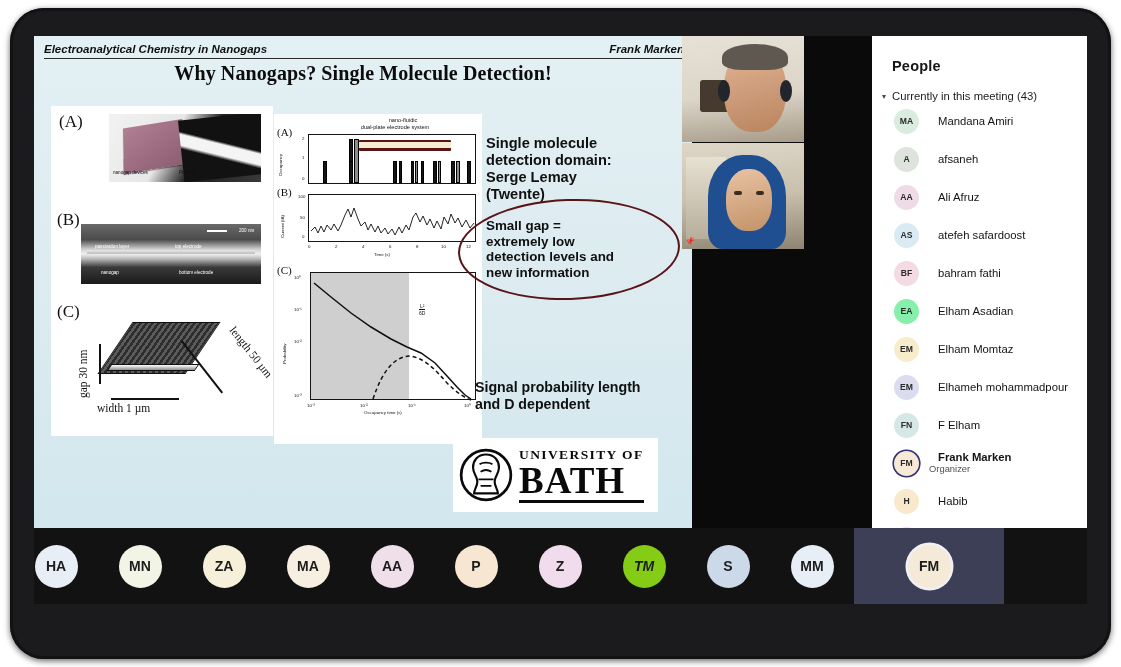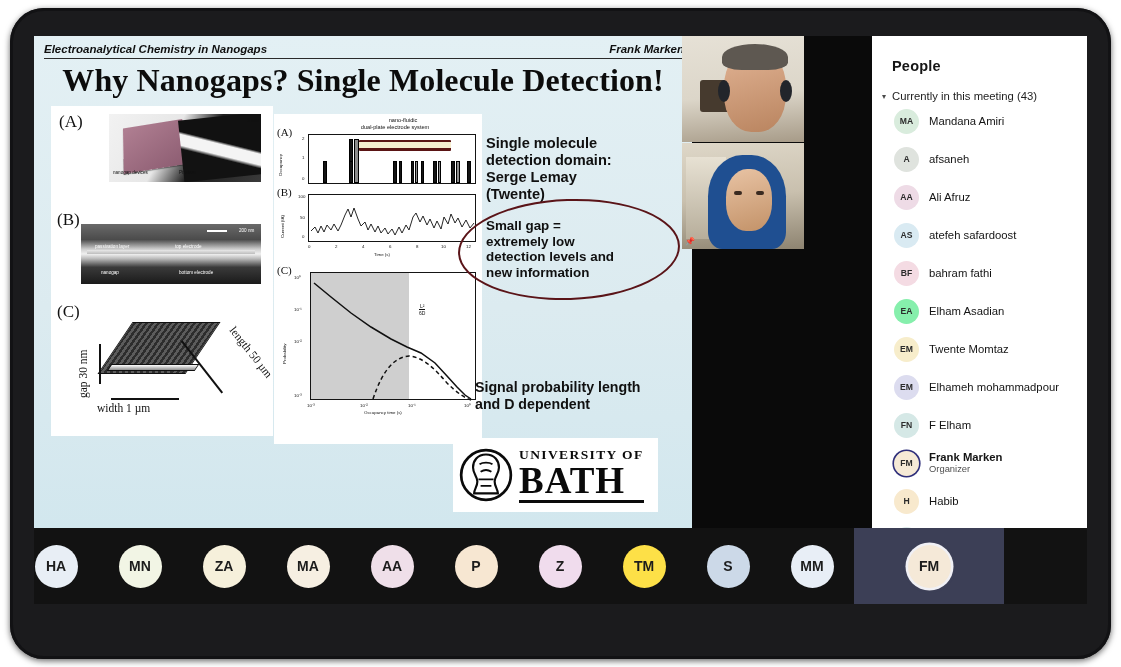--- a/index.html
+++ b/index.html
@@ -44,21 +44,21 @@
     padding-bottom: 1px;
   }
   .slide-topbar span {
     font-style: italic; font-weight: bold; font-size: 11.5px; color: #101010;
     font-family: "Liberation Sans", sans-serif; white-space: nowrap;
   }
   .slide-title {
     position: absolute; left: 0; right: 0; top: 26px;
     text-align: center;
     font-family: "Liberation Serif", serif;
-    font-weight: bold; font-size: 32px; color: #0c0c0c;
+    font-weight: bold; font-size: 20px; color: #0c0c0c;
     letter-spacing: .1px;
   }
 
   
   .fig-left {
     position: absolute; left: 17px; top: 70px;
     width: 222px; height: 330px;
     background: #ffffff;
   }
   .fig-right {
@@ -152,21 +152,21 @@
   #section-caret { font-size:8px; color:#4a4a4a; }
   #section-label { font-size:11.3px; color:#1d1d1d; }
   .person-row { display:flex; align-items:center; gap:10px; padding:6.5px 0 6.5px 22px; }
   .avatar {
     width:25px; height:25px; border-radius:50%; flex:0 0 auto;
     display:flex; align-items:center; justify-content:center;
     font-size:8.6px; font-weight:bold; color:#2b2b2b;
   }
   .avatar.ring { box-shadow: 0 0 0 1.6px #2f2f7a; }
   .person-names { display:flex; flex-direction:column; line-height:1.15; }
-  .person-name { font-size:11.3px; color:#141414; white-space:nowrap; }
+  .person-name { font-size:11.3px; color:#141414; white-space:nowrap;margin-left:9px; }
   .person-name.bold { font-weight:bold; }
   .person-role { font-size:9.4px; color:#4f4f4f; }
 
   
   #filmstrip {
     position:absolute; left:0; bottom:0; width:1053px; height:76px;
     background:#121212;
   }
   .strip-tile {
     position:absolute; top:0; width:84px; height:76px;
@@ -405,21 +405,21 @@
           </div>
           <div class="person-row">
             <div class="avatar" style="background: #86efac;">EA</div>
             <div class="person-names">
               <div class="person-name">Elham Asadian</div>
             </div>
           </div>
           <div class="person-row">
             <div class="avatar" style="background: rgb(247, 237, 203);">EM</div>
             <div class="person-names">
-              <div class="person-name">Twente Momtaz</div>
+              <div class="person-name">Elham Momtaz</div>
             </div>
           </div>
           <div class="person-row">
             <div class="avatar" style="background: rgb(220, 220, 239);">EM</div>
             <div class="person-names">
               <div class="person-name">Elhameh mohammadpour</div>
             </div>
           </div>
           <div class="person-row">
             <div class="avatar" style="background: rgb(213, 232, 230);">FN</div>
@@ -466,21 +466,21 @@
         <div class="strip-tile" style="left: 316px;">
           <div class="strip-av" style="background: rgb(239, 223, 233);">AA</div>
         </div>
         <div class="strip-tile" style="left: 400px;">
           <div class="strip-av" style="background: rgb(247, 231, 210);">P</div>
         </div>
         <div class="strip-tile" style="left: 484px;">
           <div class="strip-av" style="background: rgb(240, 220, 237);">Z</div>
         </div>
         <div class="strip-tile" style="left: 568px;">
-          <div class="strip-av" style="background: #fde047;">TM</div>
+          <div class="strip-av" style="background: #84cc16; font-style: italic;">TM</div>
         </div>
         <div class="strip-tile" style="left: 652px;">
           <div class="strip-av" style="background: rgb(204, 217, 232);">S</div>
         </div>
         <div class="strip-tile" style="left: 736px;">
           <div class="strip-av" style="background: rgb(232, 238, 246);">MM</div>
         </div>
         <div class="strip-tile active" style="left: 820px;">
           <div class="strip-av ring" style="background: rgb(245, 233, 216);">FM</div>
         </div>

